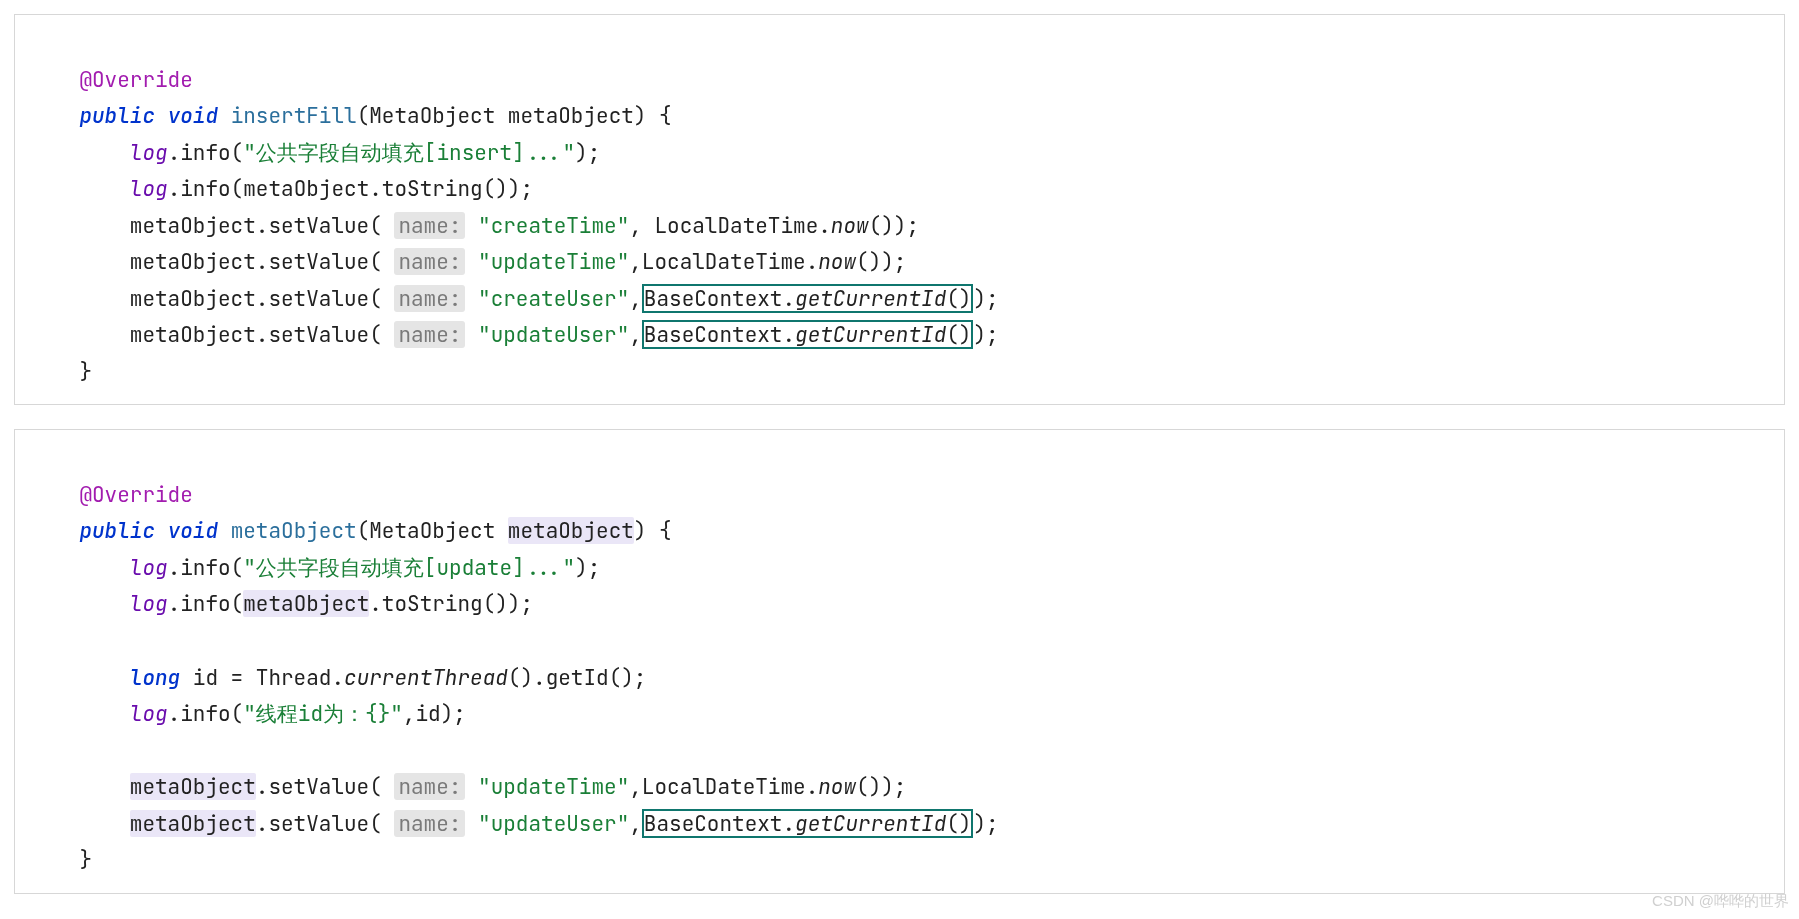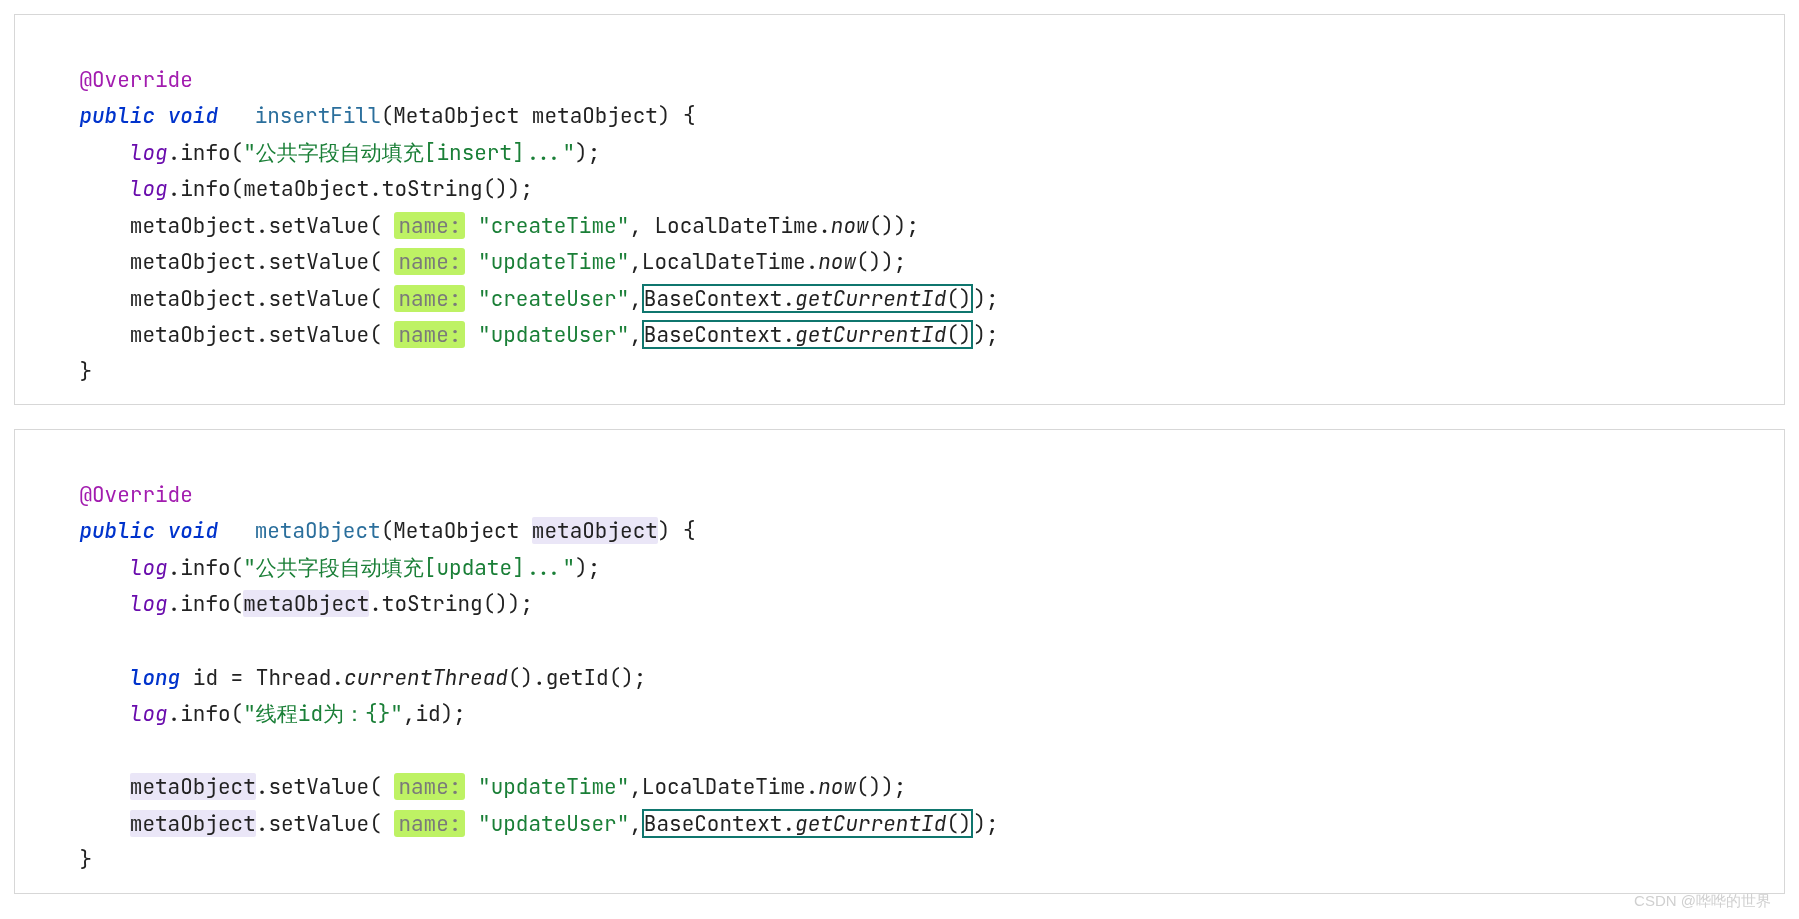--- a/index.html
+++ b/index.html
@@ -13,45 +13,45 @@
   .code-block {
     border: 1px solid #d7d7d7;
     padding: 10px 14px 14px 14px;
     line-height: 1.74;
     white-space: pre;
     margin-bottom: 24px;
     background: #ffffff;
   }
   .k-annotation { color: #a21caf; }
   .k-keyword { color: #0033cc; font-weight: 500; font-style: italic; }
-  .k-method-def { color: #2b6f9c; margin-left: 24px; }
+  .k-method-def { color: #2b6f9c; }
   .k-field-italic { color: #6a0dad; font-style: italic; }
   .k-string { color: #1a7f37; }
   .k-static-italic { font-style: italic; color: #222; }
   .k-paramhint {
-    background: #bef264;
+    background: #e5e5e5;
     color: #7a7a7a;
     border-radius: 3px;
     padding: 0 4px;
     font-style: normal;
   }
   .k-usage {
     background: #eae6f7;
     border-radius: 2px;
   }
   .redbox {
     border: 2px solid #0f766e;
     padding: 0 0;
     display: inline-block;
     line-height: 1.2;
   }
   .watermark {
     position: fixed;
     bottom: 8px;
-    right: 28px;
+    right: 10px;
     color: #d0d0d0;
     font-size: 15px;
     font-family: sans-serif;
   }
 </style>
 </head>
 <body>
 
 <div class="code-block">
 <span>    </span><span class="k-annotation">@Override</span>

